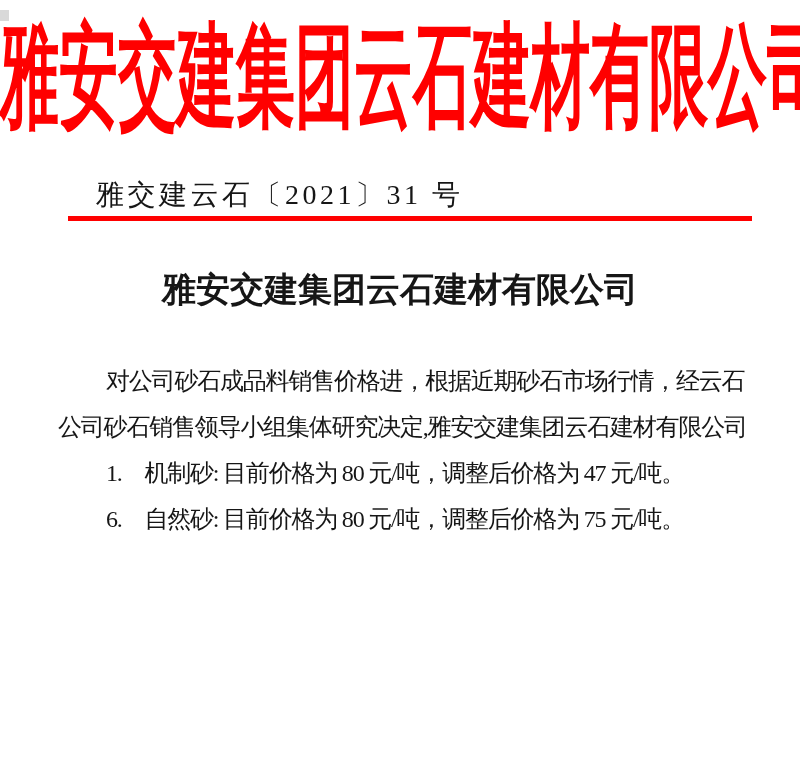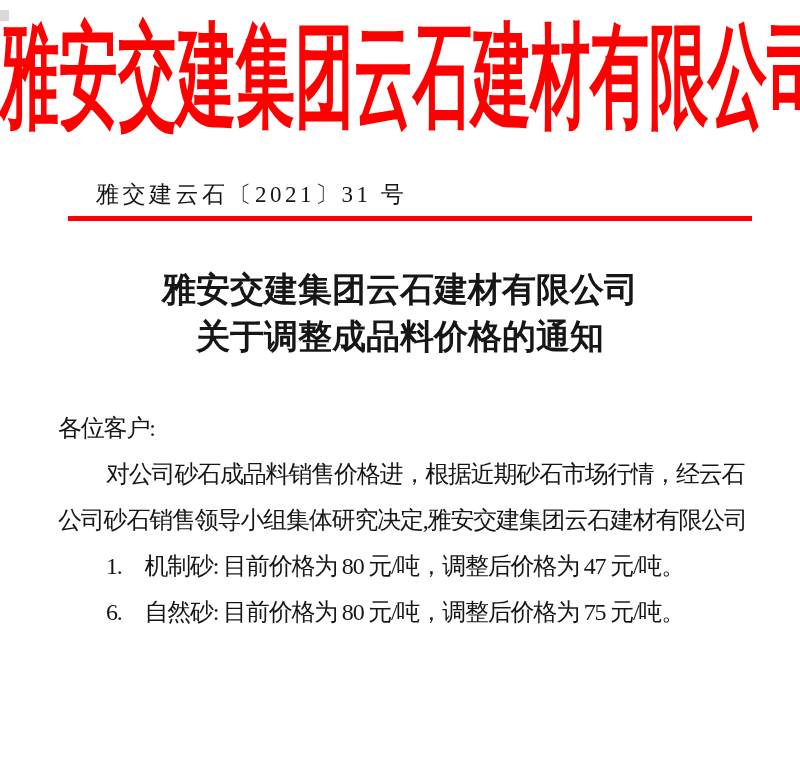--- a/index.html
+++ b/index.html
@@ -28,21 +28,21 @@
     font-weight:bold;
     color:var(--red);
     white-space:nowrap;
     transform:scaleY(1.92);
     transform-origin:50% 0;
   }
   
   .doc-row {
     margin:64px 48px 0 96px;
     display:flex; justify-content:space-between; align-items:center;
-    font-size:23px; line-height:25px;
+    font-size:28px; line-height:25px;
     letter-spacing:3.5px;
     white-space:nowrap;
   }
   .red-rule {
     margin:9px 48px 0 68px;
     height:5px;
     background:var(--red);
   }
   
   .doc-title {
@@ -71,25 +71,23 @@
 </div>
 
 <div class="doc-row">
   <span>雅交建云石〔2021〕31 号</span>
 </div>
 
 <div class="red-rule"></div>
 
 <div class="doc-title">
   <div>雅安交建集团云石建材有限公司</div>
-  <div>关于调整成品料价格的通知</div>
 </div>
 
 <div class="notice-body">
-  <div class="bline">各位客户:</div>
 
   <div>
     <div class="bline indent">对公司砂石成品料销售价格进，根据近期砂石市场行情，经云石</div>
     <div class="bline">公司砂石销售领导小组集体研究决定,雅安交建集团云石建材有限公司</div>
   </div>
 
   <div>
     <div class="bline indent">1.　机制砂: 目前价格为 80 元/吨，调整后价格为 47 元/吨。</div>
   </div>
 

